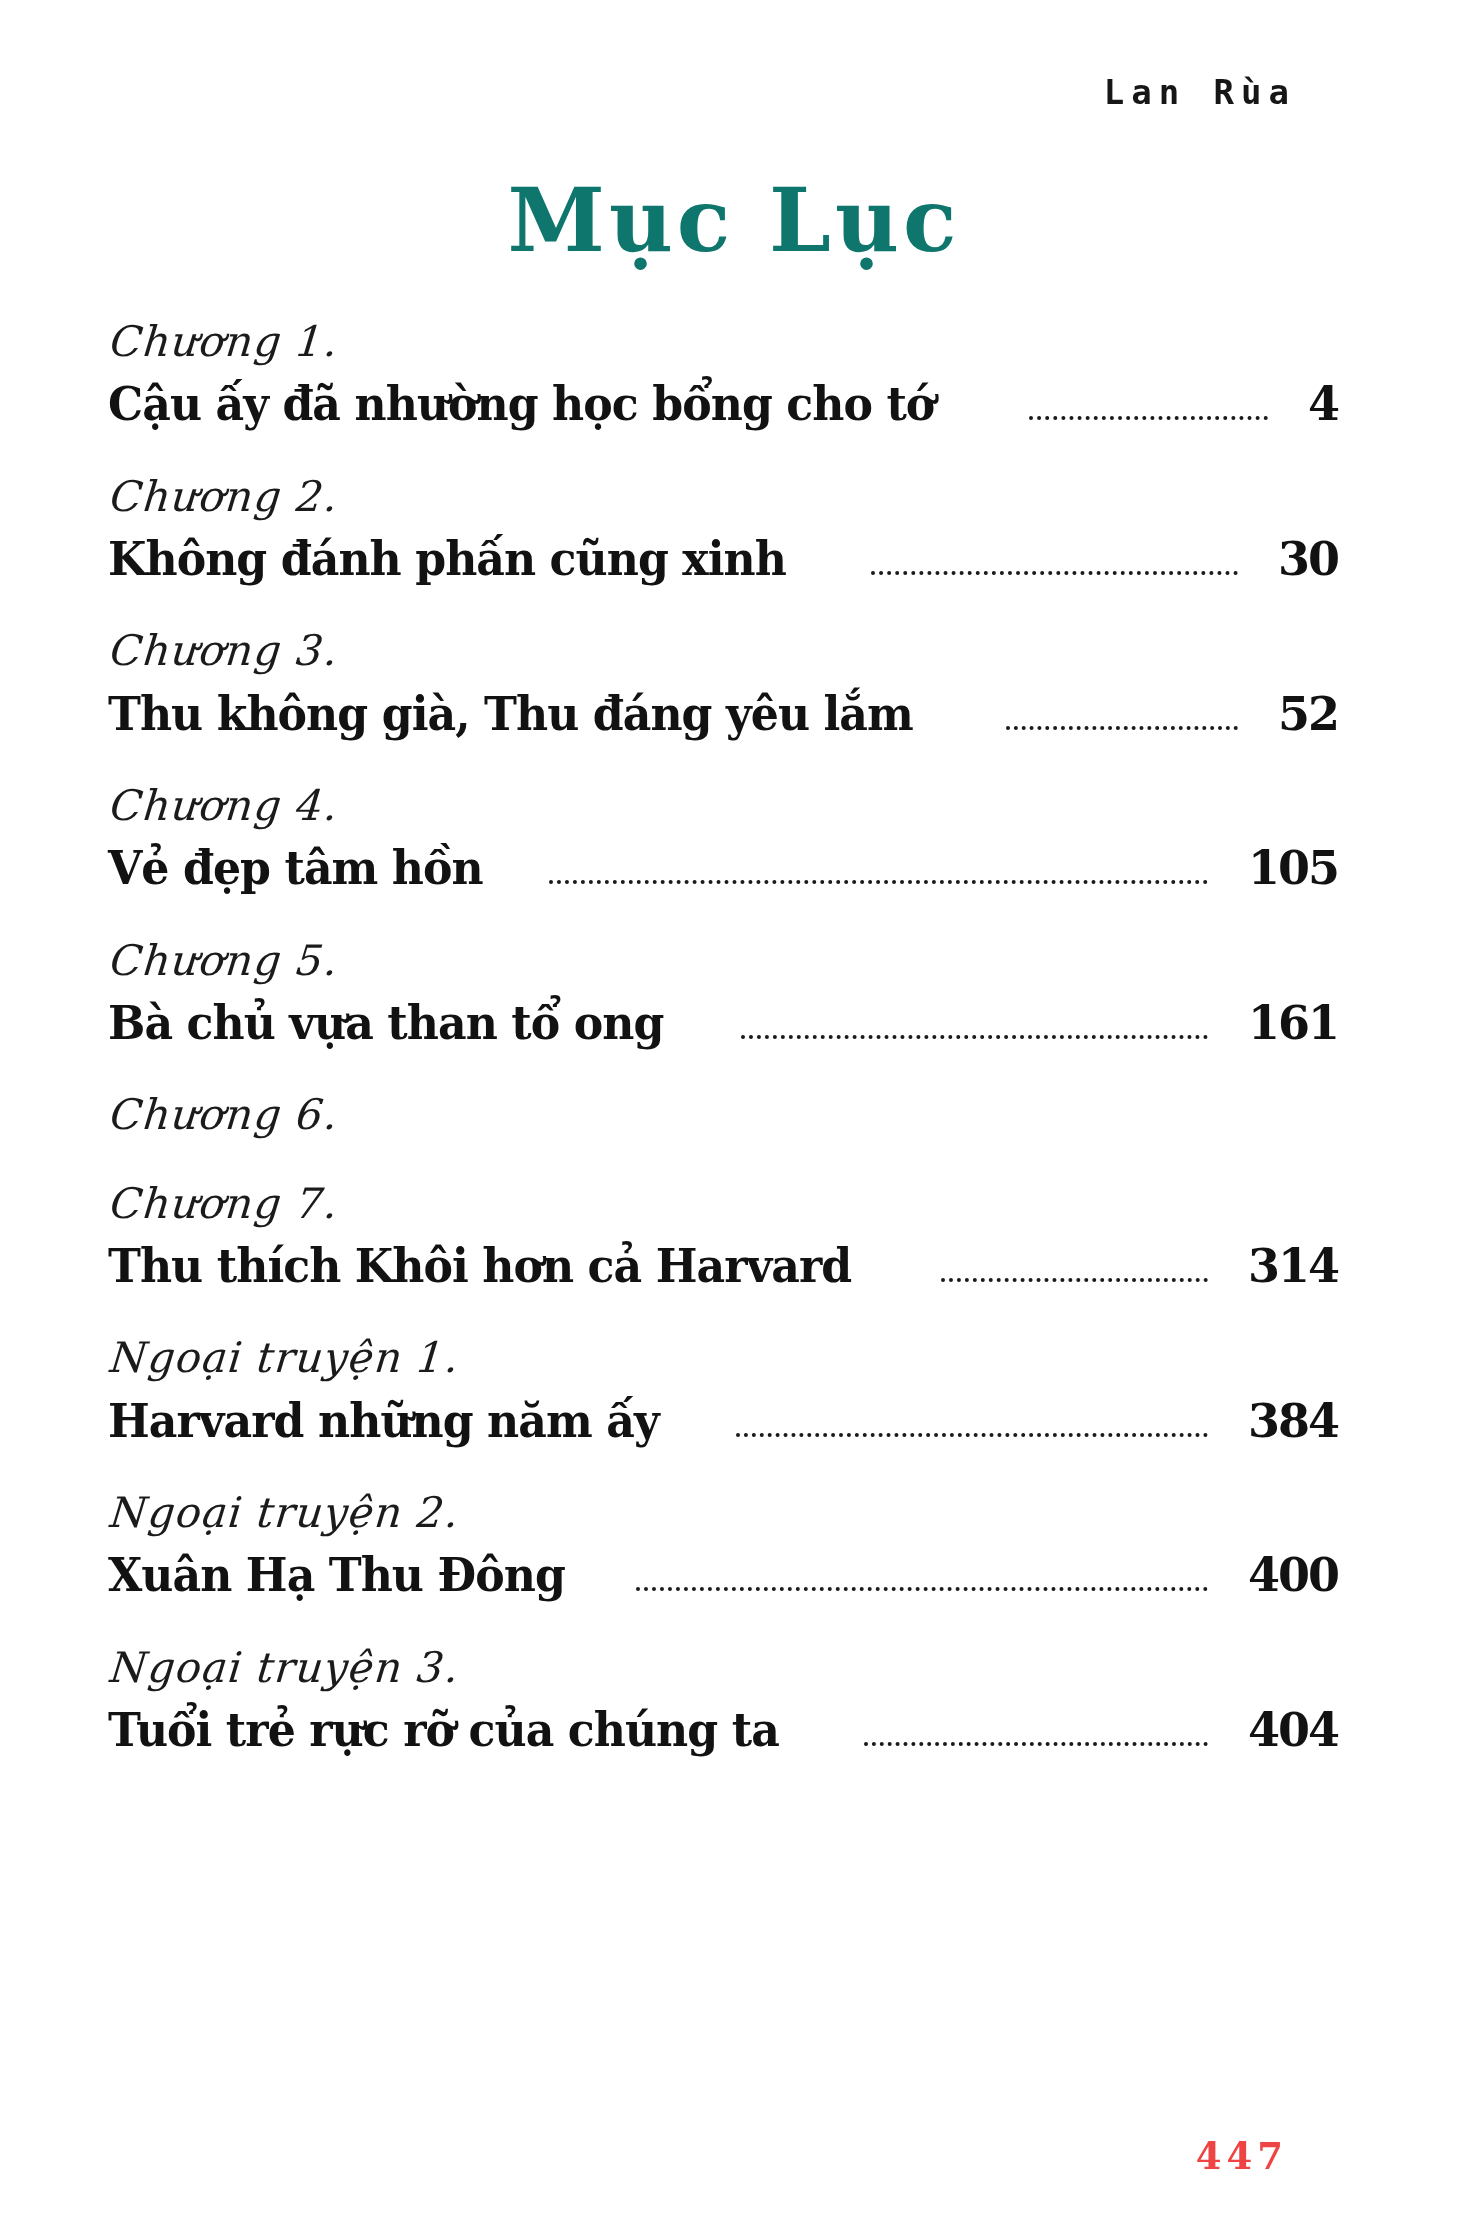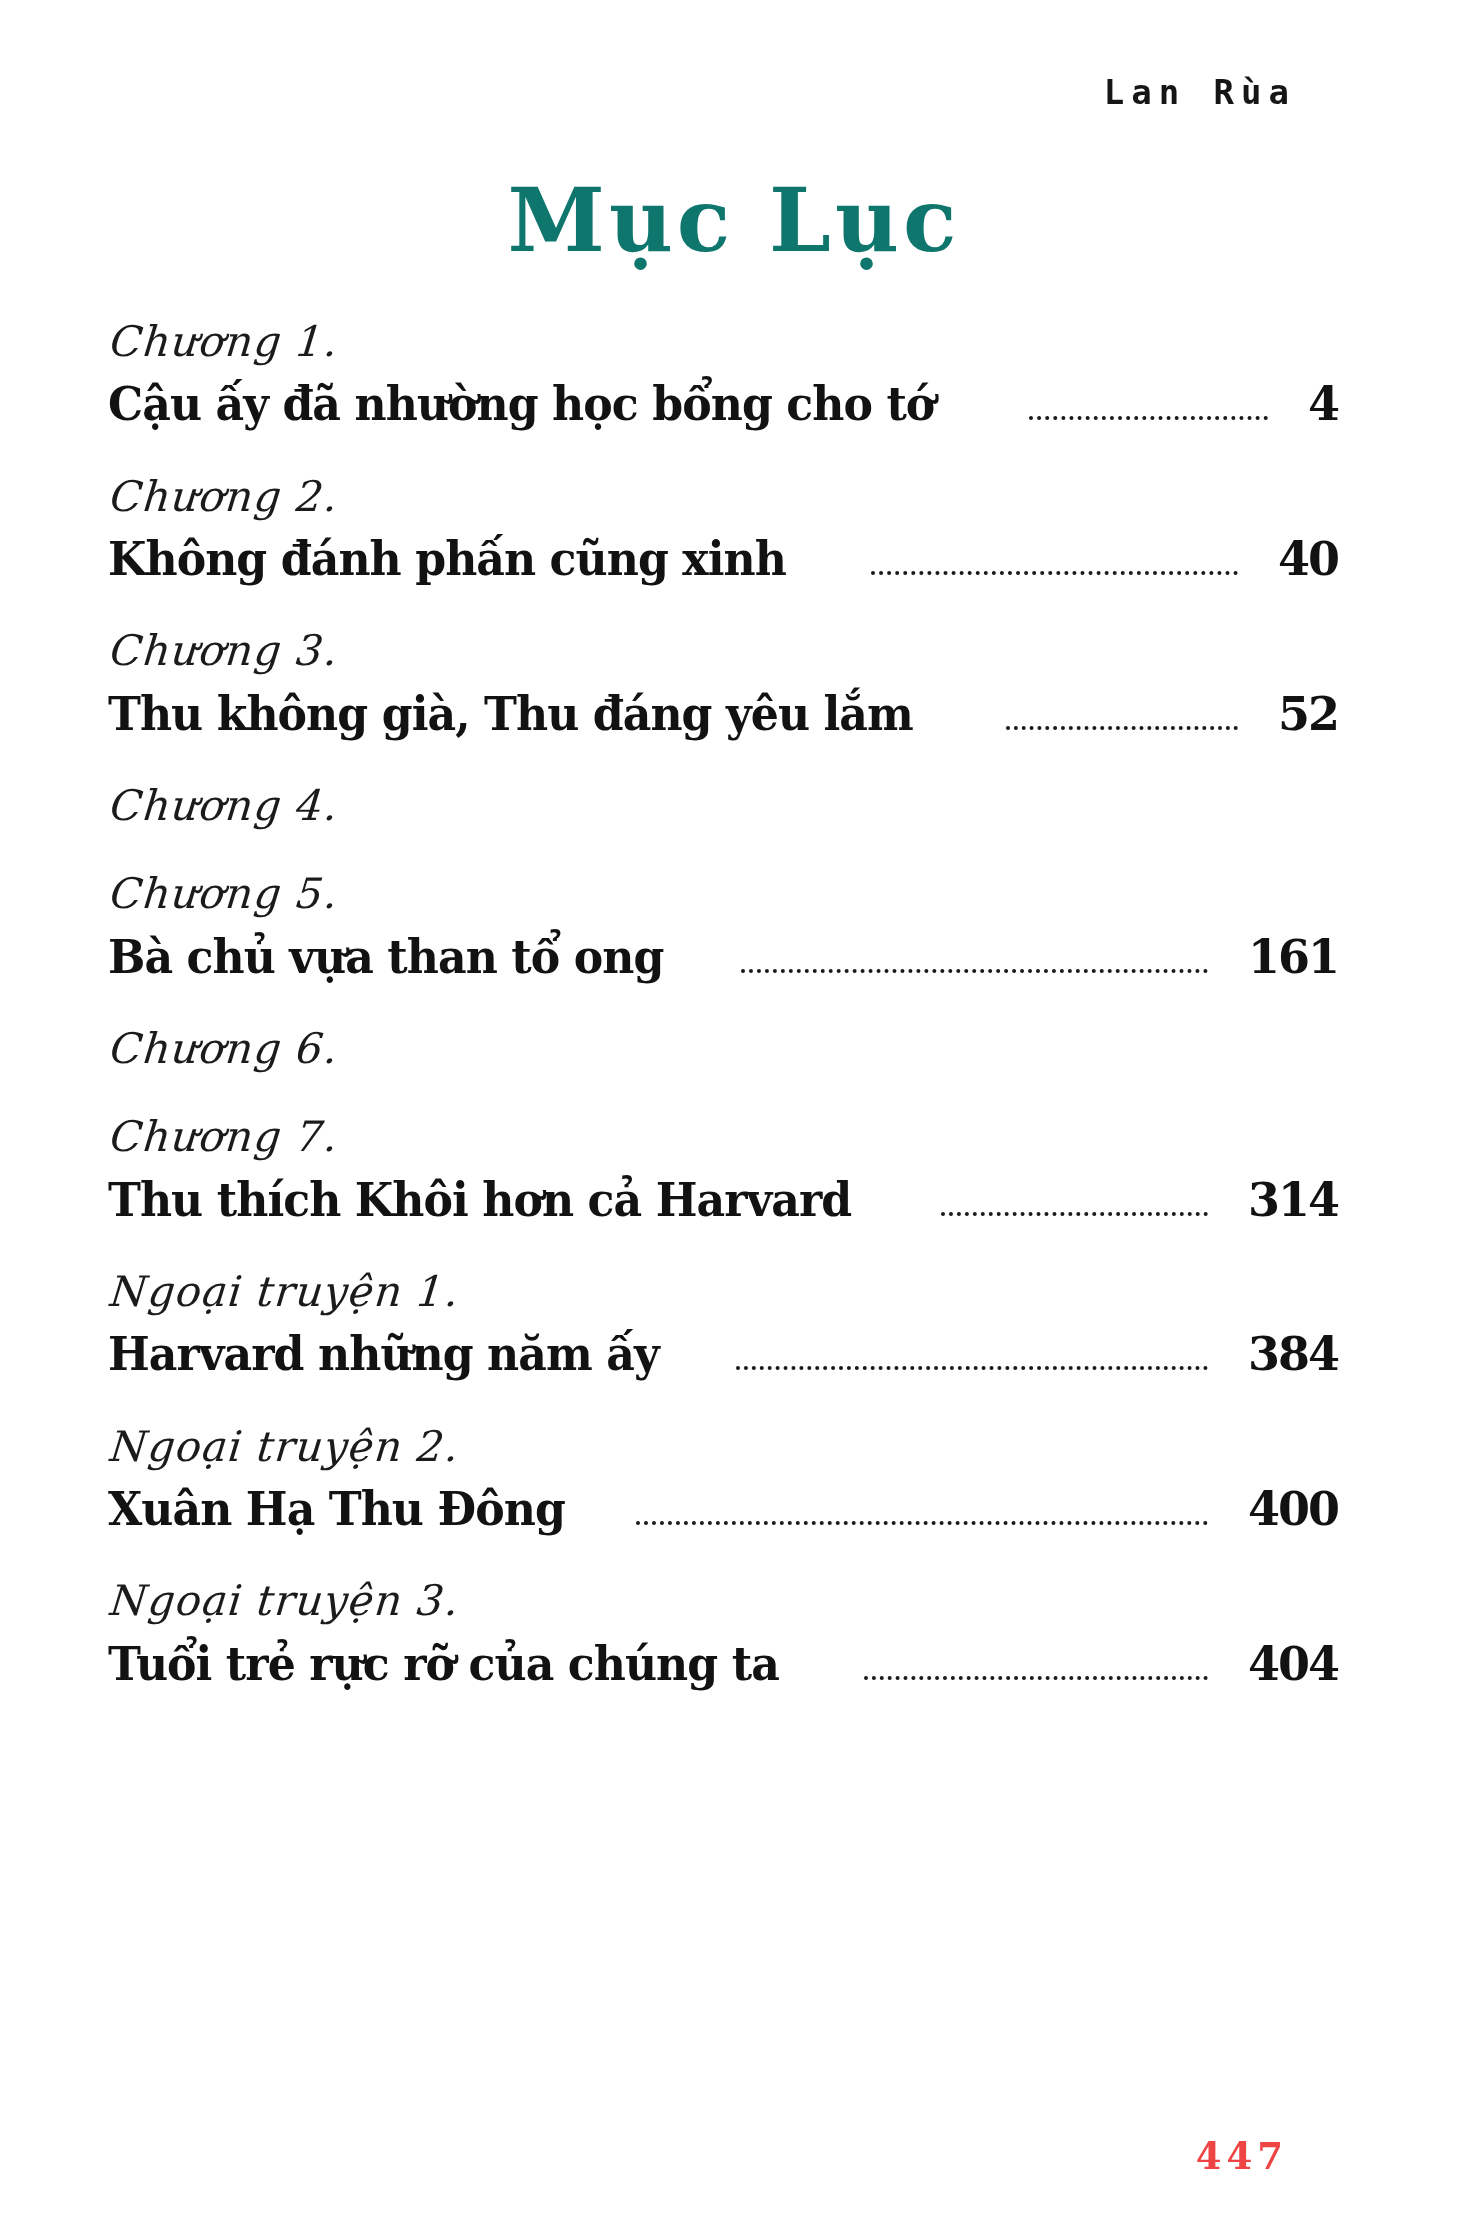--- a/index.html
+++ b/index.html
@@ -112,35 +112,40 @@
       <span class="toc-leader"></span>
       <span class="toc-entry-page">4</span>
     </div>
   </div>
 
   <div class="toc-entry">
     <div class="toc-entry-label">Chương 2.</div>
     <div class="toc-entry-line">
       <span class="toc-entry-title">Không đánh phấn cũng xinh</span>
       <span class="toc-leader"></span>
-      <span class="toc-entry-page">40</span>
+      <span class="toc-entry-page">30</span>
     </div>
   </div>
 
   <div class="toc-entry">
     <div class="toc-entry-label">Chương 3.</div>
     <div class="toc-entry-line">
       <span class="toc-entry-title">Thu không già, Thu đáng yêu lắm</span>
       <span class="toc-leader"></span>
       <span class="toc-entry-page">52</span>
     </div>
   </div>
 
   <div class="toc-entry">
     <div class="toc-entry-label">Chương 4.</div>
+    <div class="toc-entry-line">
+      <span class="toc-entry-title">Vẻ đẹp tâm hồn</span>
+      <span class="toc-leader"></span>
+      <span class="toc-entry-page">105</span>
+    </div>
   </div>
 
   <div class="toc-entry">
     <div class="toc-entry-label">Chương 5.</div>
     <div class="toc-entry-line">
       <span class="toc-entry-title">Bà chủ vựa than tổ ong</span>
       <span class="toc-leader"></span>
       <span class="toc-entry-page">161</span>
     </div>
   </div>

